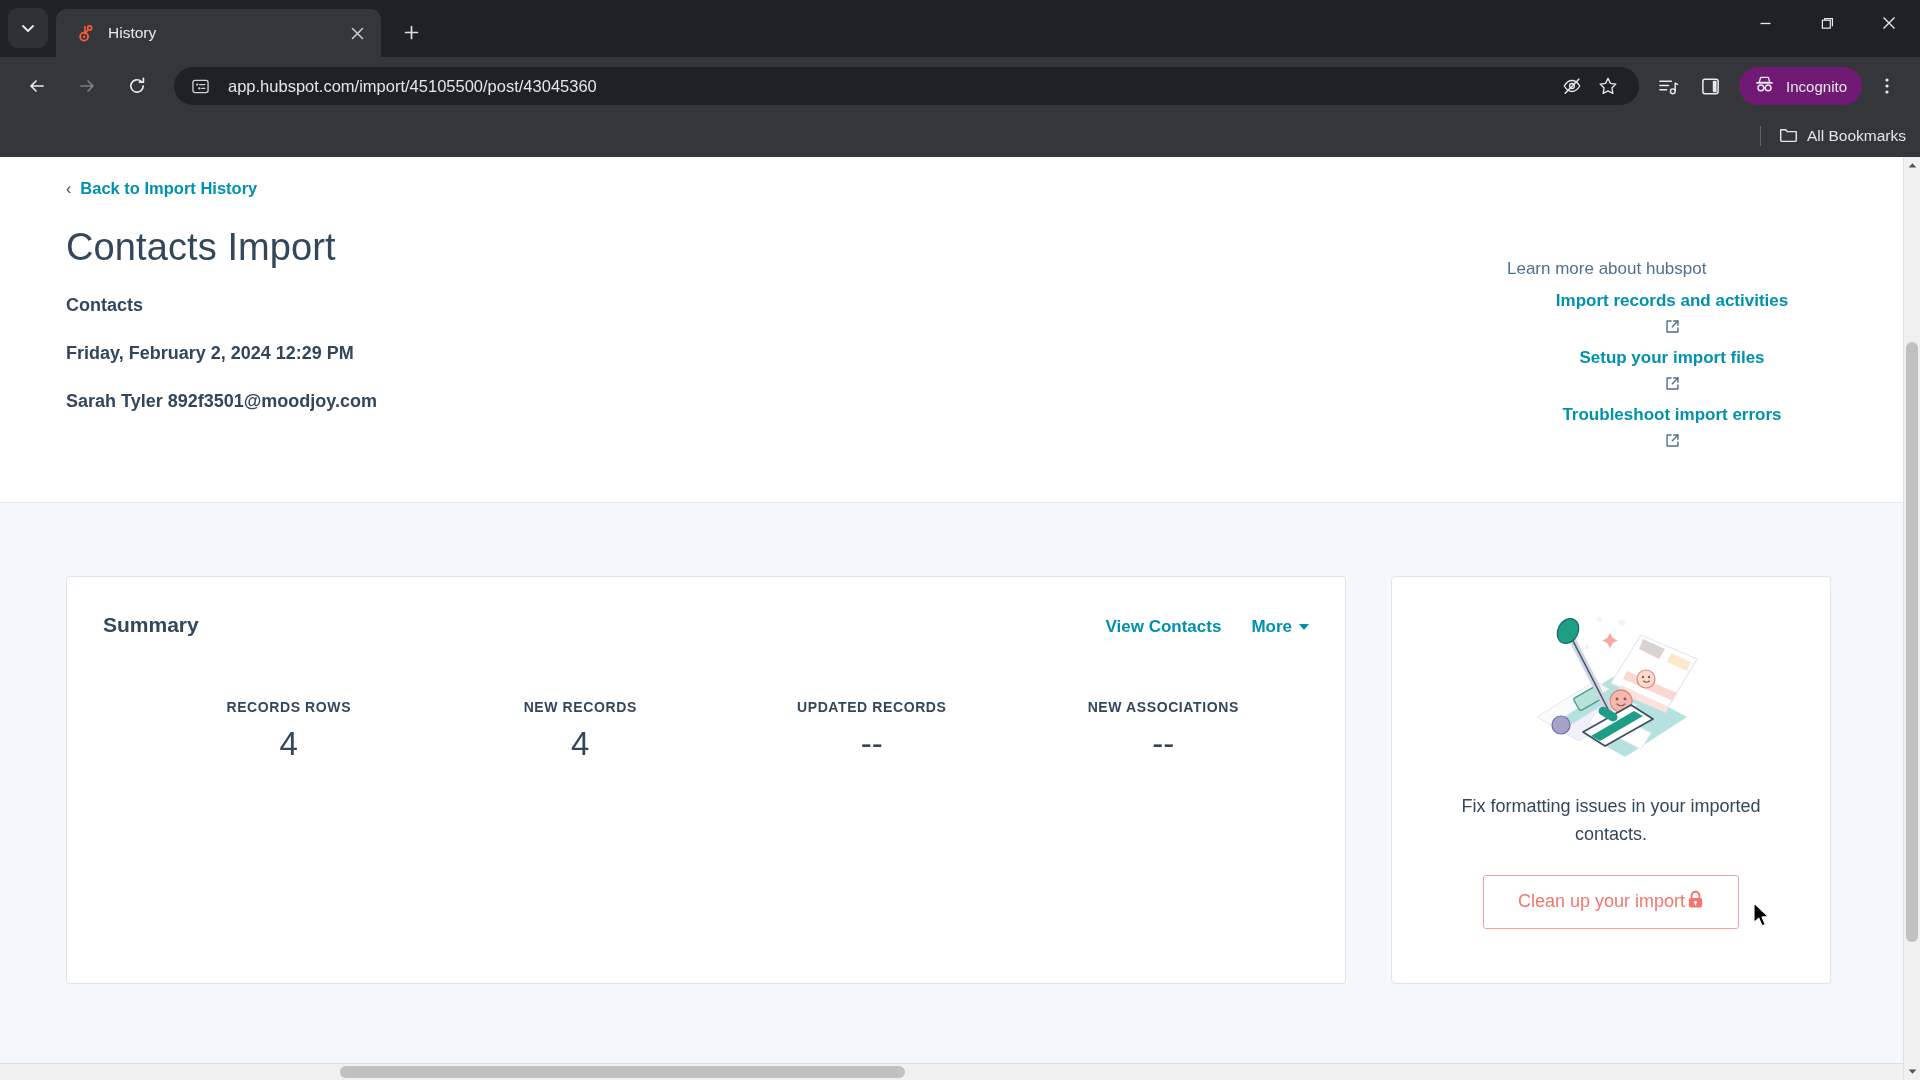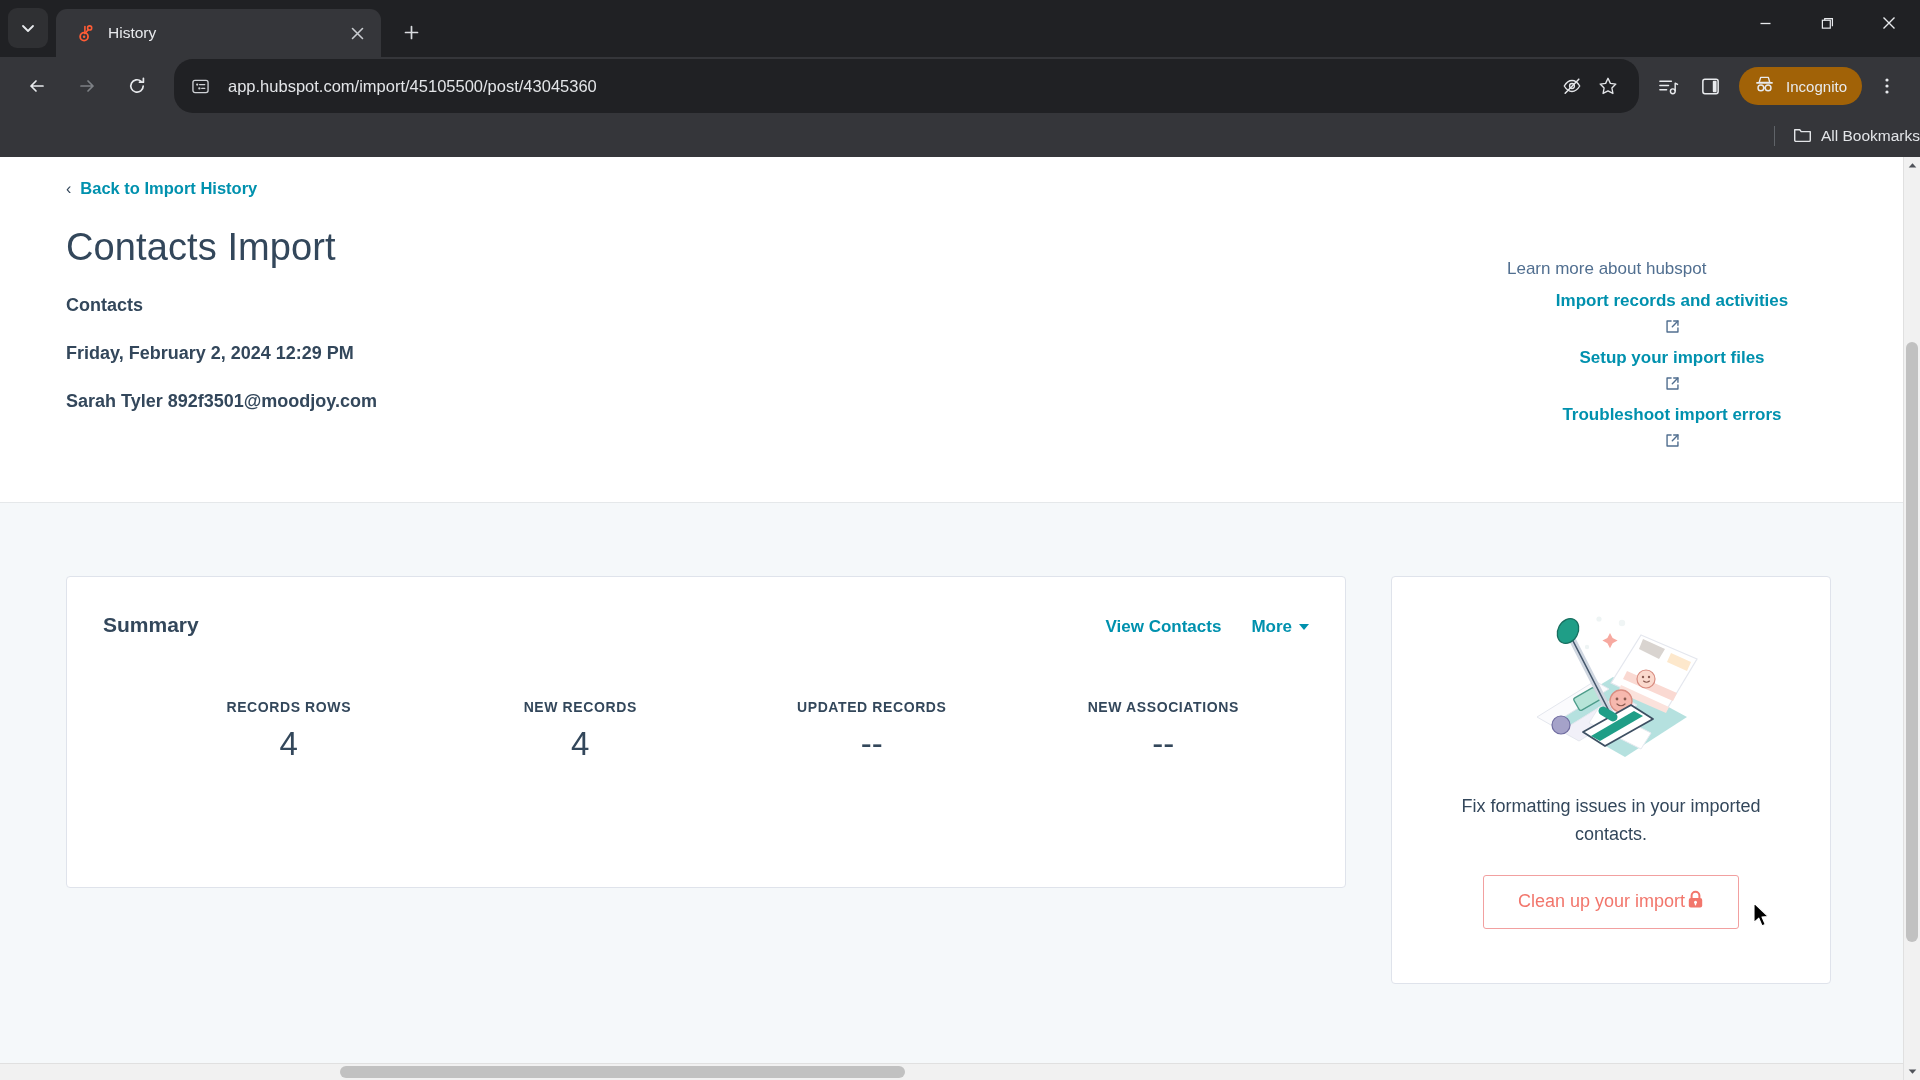--- a/index.html
+++ b/index.html
@@ -96,21 +96,21 @@
     margin: 0 7px;
     display: flex; align-items: center; justify-content: center;
     border-radius: 50%;
     cursor: pointer;
   }
   .navbtn svg { stroke: #e8eaed; }
   .navbtn.disabled svg { stroke: #7d8085; }
 
   .omnibox {
     flex: 1;
-    height: 54px;
+    height: 38px;
     background: #202124;
     border-radius: 19px;
     display: flex;
     align-items: center;
     padding: 0 16px;
     margin-left: 12px;
     margin-right: 8px;
     position: relative;
     cursor: text;
   }
@@ -128,36 +128,37 @@
 
   .tb-icon {
     width: 36px; height: 36px;
     display: flex; align-items: center; justify-content: center;
     border-radius: 50%;
     margin: 0 3px;
     cursor: pointer;
   }
   .incognito-pill {
     height: 38px;
-    background: #a16207;
+    background: #701a75;
     border-radius: 19px;
     display: flex; align-items: center;
     padding: 0 15px;
     margin: 0 4px 0 8px;
     gap: 11px;
     cursor: pointer;
   }
   .incognito-pill .lbl { color: #e8eaed; font-size: 15px; }
 
   .bookmarkbar {
     height: 42px;
     background: #35363a;
     display: flex;
     align-items: center;
     justify-content: flex-end;
+    padding-right: 14px;
     flex: none;
   }
   .bm-sep { width: 1px; height: 20px; background: #5f6368; margin-right: 18px; }
   .bm-all { display: flex; align-items: center; gap: 9px; cursor: pointer; }
   .bm-all .lbl { color: #e3e5e8; font-size: 15.5px; }
 
   
   .viewport {
     flex: 1;
     position: relative;
@@ -246,21 +247,21 @@
   .card {
     background: #ffffff;
     border: 1px solid #dfe3eb;
     border-radius: 4px;
   }
 
   .summary-card {
     flex: 1;
     max-width: 1280px;
     padding: 36px 36px 0 36px;
-    height: 312px;
+    height: 408px;
   }
   .summary-head {
     display: flex;
     align-items: baseline;
     justify-content: space-between;
     margin-bottom: 62px;
   }
   .summary-title {
     font-size: 21px;
     font-weight: bold;

